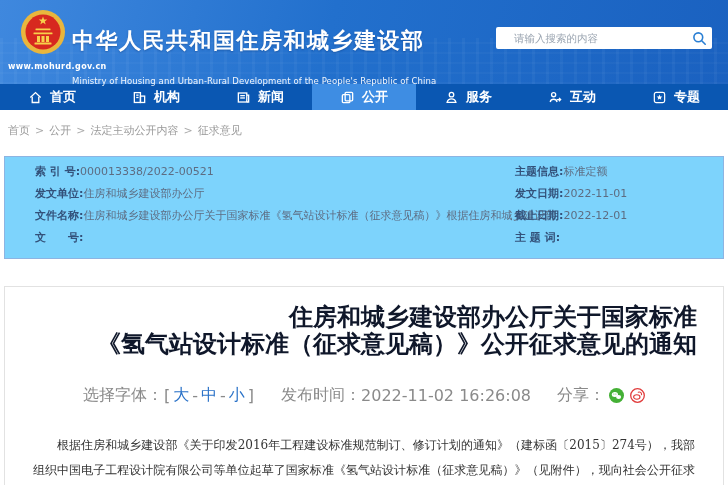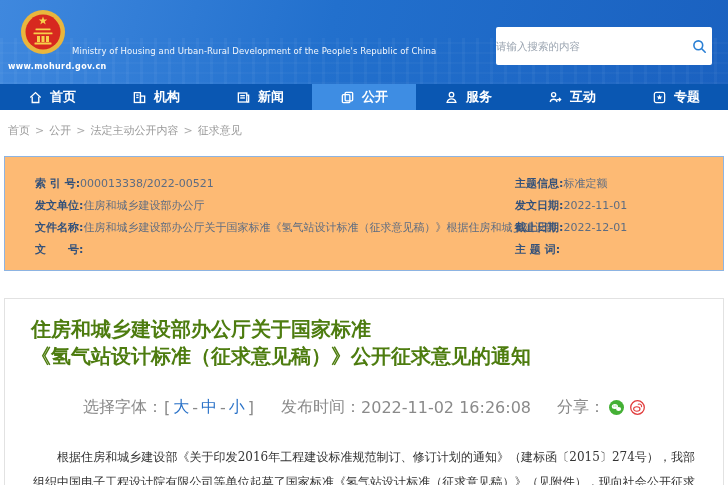--- a/index.html
+++ b/index.html
@@ -14,54 +14,54 @@
       repeating-linear-gradient(90deg, rgba(255,255,255,.07) 0 3px, transparent 3px 14px),
       repeating-linear-gradient(0deg, rgba(255,255,255,.05) 0 2px, transparent 2px 10px);
     opacity:.55; pointer-events:none; }
   .emblem { position:absolute; left:20px; top:6px; }
   .site-url { position:absolute; left:8px; top:62px; color:#fff; font-size:8px;
     font-weight:bold; letter-spacing:.4px; }
   .titles { position:absolute; left:72px; top:26px; color:#fff; }
   .site-title { font-size:22px; font-weight:bold; letter-spacing:1.5px;
     text-shadow:0 1px 2px rgba(0,40,100,.35); }
   .site-subtitle { font-size:8.5px; margin-top:20px; color:rgba(255,255,255,.93); letter-spacing:.1px; }
-  .search { position:absolute; right:16px; top:27px; width:216px; height:38px;
-    background:#fff; border-radius:2px; display:flex; align-items:center; padding:0 5px 0 0; }
+  .search { position:absolute; right:16px; top:27px; width:216px; height:22px;
+    background:#fff; border-radius:2px; display:flex; align-items:center; padding:0 5px 0 18px; }
   .search input { flex:1; border:none; outline:none; font-size:10.5px; color:#333; min-width:0;
     font-family:inherit; }
   .search input::placeholder { color:#9aa4b0; }
   .search-btn { background:none; border:none; display:flex; align-items:center; cursor:pointer; padding:0; }
 
   
   .nav { display:flex; height:26px; background:#0a57b2; }
   .nav-item { flex:1; display:flex; align-items:center; justify-content:center; gap:7px;
     color:#fff; font-size:13px; font-weight:bold; cursor:pointer; text-decoration:none; }
   .nav-item.active { background:#3e8de3; }
   .nav-icon { display:flex; align-items:center; }
 
   
   .breadcrumb { padding:13px 8px 11px; font-size:11px; color:#999;
     display:flex; align-items:center; }
   .crumb { color:#999; cursor:pointer; }
   .crumb-sep { margin:0 5px; color:#aaa; }
   .crumb.current { cursor:default; }
 
   
-  .info-panel { margin:7px 4px 0; border:1px solid #8db4e2; background:#fdba74;
-    padding:16px 0 9px; display:flex; }
+  .info-panel { margin:7px 4px 0; border:1px solid #8db4e2; background:#7dd3fc;
+    padding:4px 0 9px; display:flex; }
   .info-col.left { width:508px; padding-left:30px; }
   .info-col.right { flex:1; padding-left:2px;text-align:right; }
   .info-row { display:flex; font-size:11px; line-height:22px; white-space:nowrap; }
   .info-label { color:#33517a; font-weight:bold; white-space:pre; }
   .info-value { color:#5d6c82; margin-left:0; }
 
   
   .content-card { margin:27px 4px 0; border:1px solid #e2e2e2; background:#fff;
     height:280px; padding:17px 26px 0; }
-  .article-title { text-align:left; font-size:20px; font-weight:bold; color:#4d7c0f;
+  .article-title { text-align:right; font-size:24px; font-weight:bold; color:#0f172a;
     line-height:27px; }
   .article-meta { display:flex; justify-content:center; align-items:center;
     margin-top:27px; font-size:16px; color:#8a8a8a; }
   .meta-group { display:flex; align-items:center; }
   .meta-group + .meta-group { margin-left:26px; }
   .font-size-link { color:#2a72c8; cursor:pointer; margin:0 2px; }
   .meta-bracket { color:#8a8a8a; margin:0 1px; }
   .share-icons { display:flex; align-items:center; gap:6px; margin-left:4px; }
   .share-btn { display:flex; cursor:pointer; background:none; border:none; padding:0; }
   .article-body { margin:27px 2px 0; font-size:12px; color:#333; line-height:25px;
@@ -84,20 +84,21 @@
         <rect x="17" y="30" width="3" height="6"></rect>
         <rect x="21.5" y="30" width="3" height="6"></rect>
         <rect x="26" y="30" width="3" height="6"></rect>
         <rect x="14.5" y="36.5" width="17" height="2" rx=".5"></rect>
       </g>
     </svg>
   </div>
   <div class="site-url">www.mohurd.gov.cn</div>
 
   <div class="titles">
+    <div class="site-title">中华人民共和国住房和城乡建设部</div>
     <div class="site-subtitle">Ministry of Housing and Urban-Rural Development of the People's Republic of China</div>
   </div>
 
   <div class="search">
     <input type="text" placeholder="请输入搜索的内容" style="">
     <button class="search-btn">
       <span style="display:flex">
         <svg width="15" height="15" viewBox="0 0 15 15">
           <circle cx="6.3" cy="6.3" r="4.4" fill="none" stroke="#2a7fd4" stroke-width="1.6"></circle>
           <line x1="9.7" y1="9.7" x2="13.2" y2="13.2" stroke="#2a7fd4" stroke-width="1.6" stroke-linecap="round"></line>

